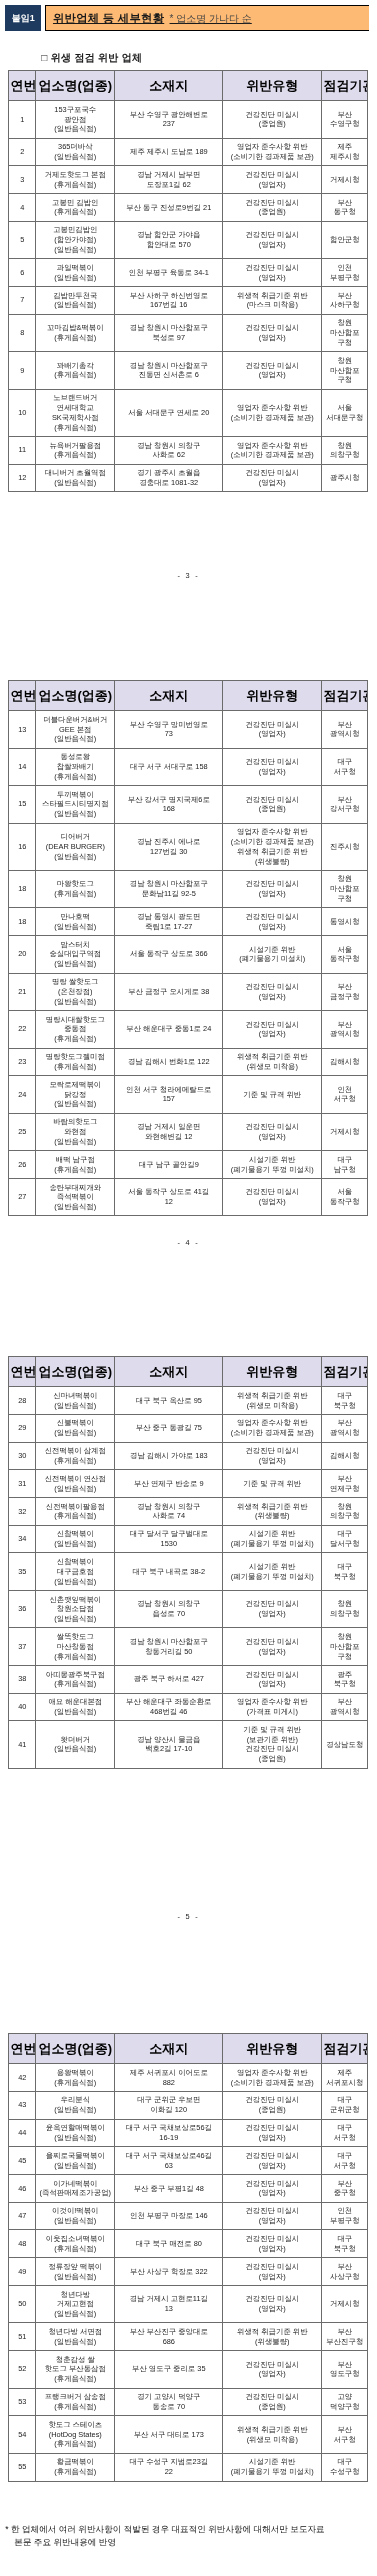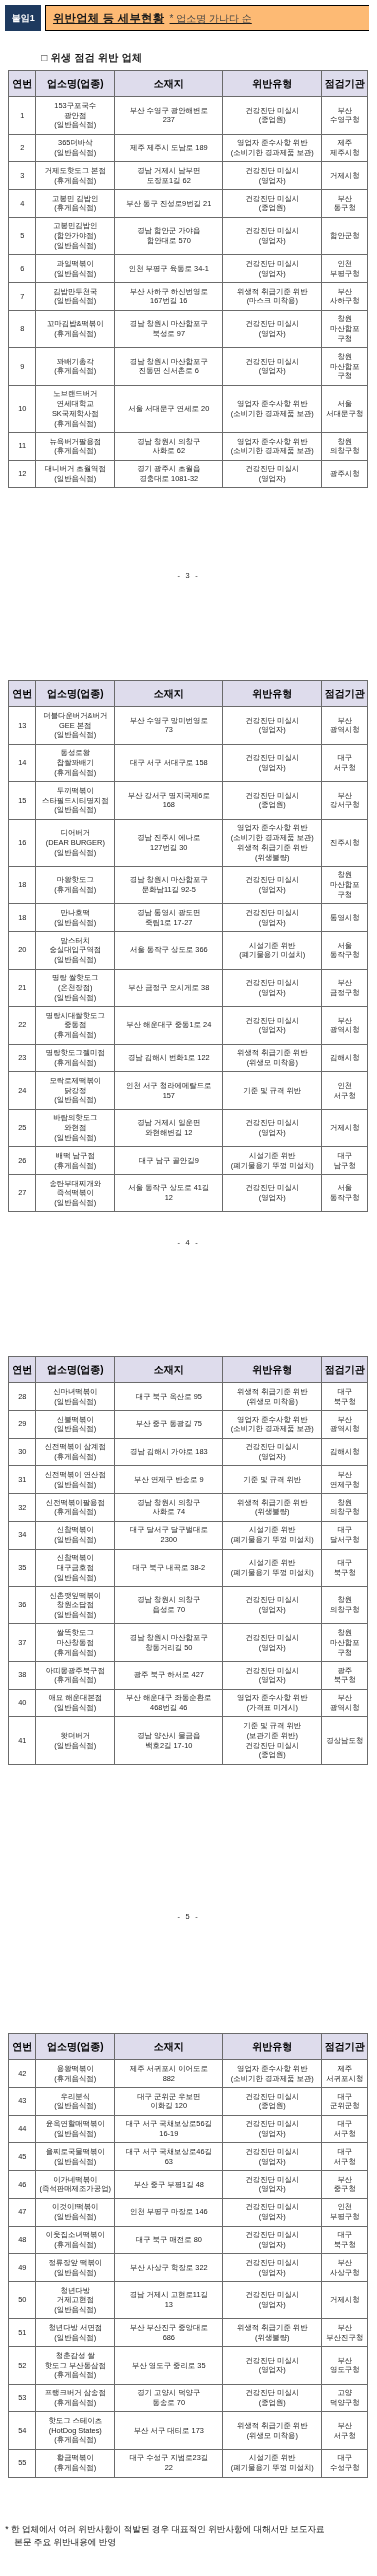--- a/index.html
+++ b/index.html
@@ -20,21 +20,21 @@
   .title-note{font-size:10px;color:#444;white-space:nowrap;padding-top:2.4px;}
   .section-heading{position:absolute;left:5.3px;top:51px;font-size:10px;font-weight:bold;letter-spacing:0.3px;margin-left:36px;}
   table.tbl{
     position:absolute;left:8.3px;width:360px;border-collapse:collapse;table-layout:fixed;
     font-size:7.4px;line-height:1.32;border:1.2px solid #000;
   }
   .tbl th,.tbl td{
     border:0.6px solid #6b6b6b;text-align:center;vertical-align:middle;
     padding:3.6px 1.8px;white-space:pre-line;word-break:keep-all;overflow:hidden;
   }
-  .tbl th{background:#dedcec;font-size:10px;font-weight:bold;padding:6px 1.2px;color:#000;}
+  .tbl th{background:#dedcec;font-size:13px;font-weight:bold;padding:6px 1.2px;color:#000;}
   .tbl td{color:#222;}
   col.c-no{width:27px;}
   col.c-name{width:79px;}
   col.c-addr{width:108px;}
   col.c-viol{width:99px;}
   col.c-agency{width:46px;}
   .t0{top:70px;}
   .t1{top:680px;}
   .t2{top:1356px;}
   .t3{top:2033px;}
@@ -460,21 +460,21 @@
           <td>위생적 취급기준 위반
 (위생불량)</td>
           <td>창원
 의창구청</td>
         </tr>
         <tr>
           <td>34</td>
           <td>신참떡볶이
 (일반음식점)</td>
           <td>대구 달서구 달구벌대로
-2300</td>
+1530</td>
           <td>시설기준 위반
 (폐기물용기 뚜껑 미설치)</td>
           <td>대구
 달서구청</td>
         </tr>
         <tr>
           <td>35</td>
           <td>신참떡볶이
 대구금호점
 (일반음식점)</td>

